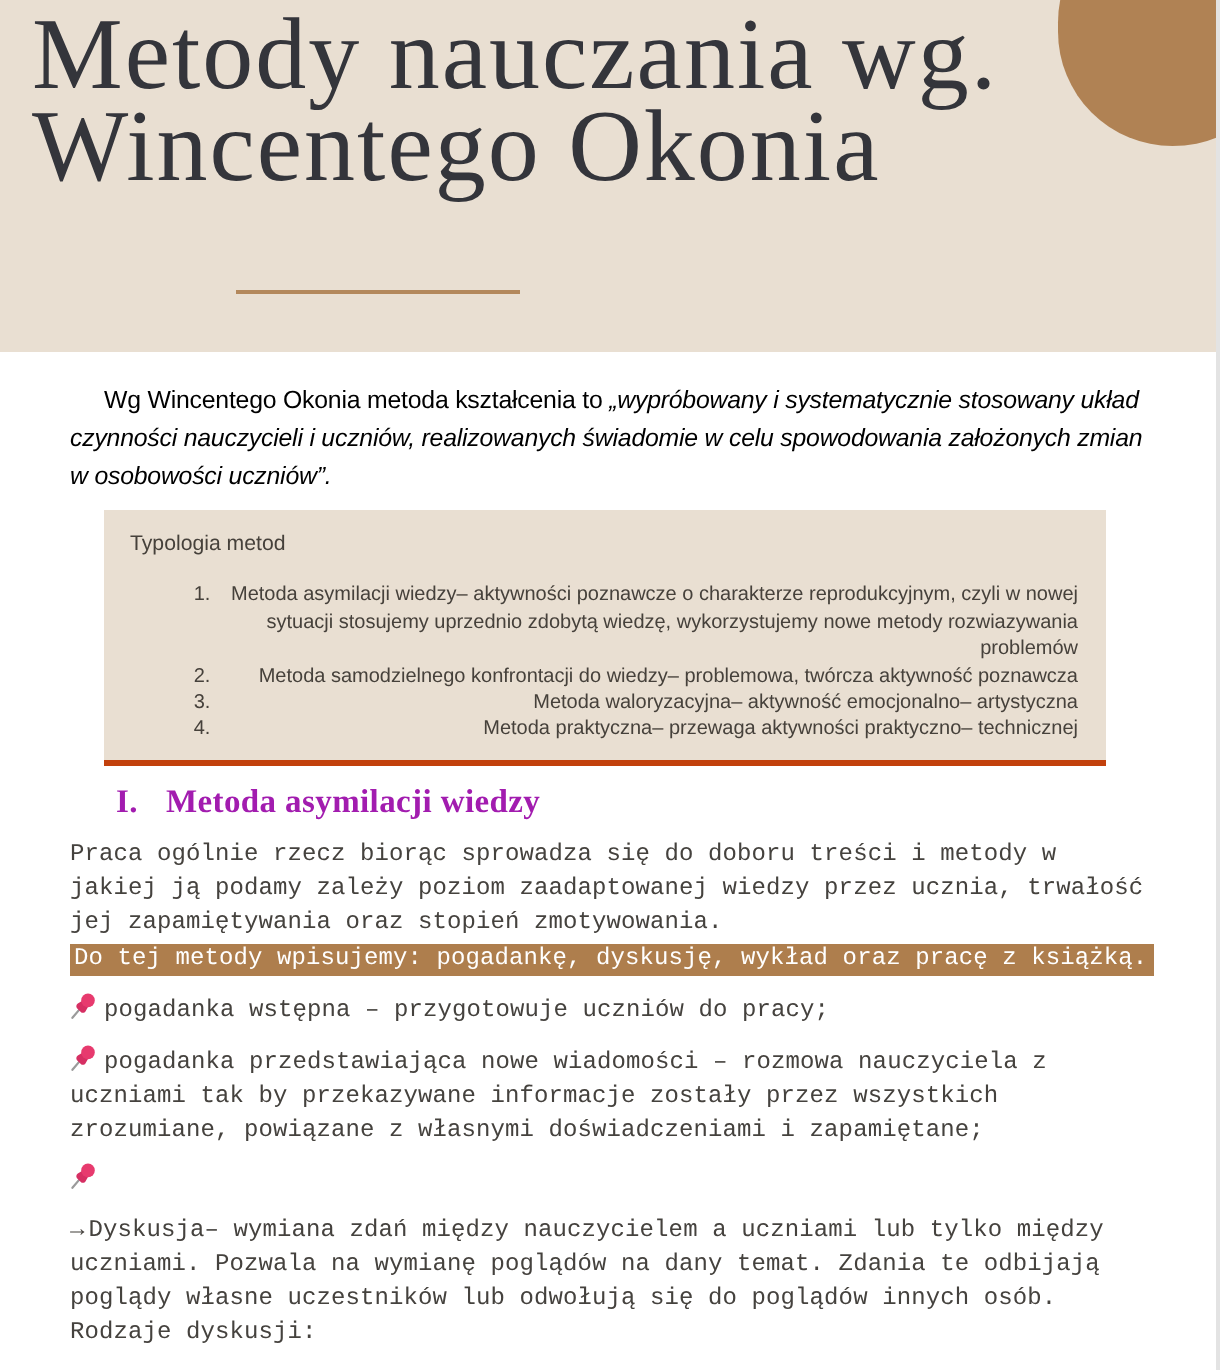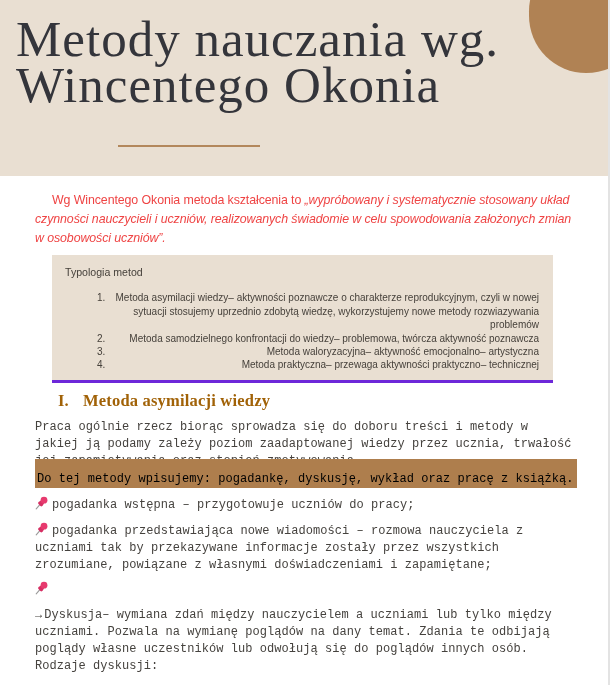--- a/index.html
+++ b/index.html
@@ -19,71 +19,71 @@
   
   .hero {
     height: 176px; background: #e9dfd2; position: relative; overflow: hidden;
   }
   .blob {
     position: absolute; left: 529px; top: -46px;
     width: 119px; height: 119px; border-radius: 50% 46% 54% 50%;
     background: #b08254;
   }
   .hero h1 {
-    position: absolute; left: 16px; top: 16px; margin: 0;
+    position: absolute; left: 16px; top: 5px; margin: 0;
     font-family: "Liberation Serif", serif; font-weight: 400;
     font-size: 51px; line-height: 46px; letter-spacing: 1px;
     color: #34353b; white-space: nowrap;
   }
   .hero-rule {
     position: absolute; left: 118px; top: 145px;
     width: 142px; height: 2px; background: #b3885c;
   }
 
   
   .content { padding: 0 32px 0 35px; }
 
   .intro {
     margin: 15px 0 0; font-size: 12.4px; line-height: 19px;
-    color: #ef4444; text-indent: 17px; letter-spacing: -0.1px;
+    color: #000000; text-indent: 17px; letter-spacing: -0.1px;
   }
   .intro em { font-style: italic; }
 
   .typology {
     box-sizing: border-box; width: 501px; margin: 7px 0 4px 17px;
-    background: #e9dfd2; border-bottom: 3px solid #6d28d9;
+    background: #e9dfd2; border-bottom: 3px solid #c2410c;
     padding: 11px 14px 8px 13px;
     font-size: 10px; line-height: 13.4px; color: #46413b;
   }
   .typology-title { font-size: 10.6px; margin: 0 0 12px; }
   .typology ol { margin: 0; padding: 0 0 0 43px; text-align: right; }
   .typology li { margin: 0; padding-left: 2px; }
 
   h2.section-heading {
     margin: 8px 0 0 23px;
     font-family: "Liberation Serif", serif; font-size: 16.5px; font-weight: 700;
-    color: #a16207; letter-spacing: 0.2px;
+    color: #a21caf; letter-spacing: 0.2px;
   }
   .sec-num { margin-right: 14px; }
 
   .body {
     margin: 9px 0 0; font-size: 12px; line-height: 17px;
     color: #45423e; letter-spacing: 0.05px; font-family: Liberation Mono, monospace;
   }
   .p-praca    { margin-top: 8px; }
   .p-hl       { margin-top: 1px; }
   .p-pogadanka{ margin-top: 5px; }
   .p-pin1     { margin-top: 8px; }
   .p-pin2     { margin-top: 8px; }
   .p-pin3     { margin-top: 7px; }
   .p-dyskusja { margin-top: 8px; }
 
   .hl {
-    background: #ae7e4d; color: #000000;
-    padding: 13px 3px 2px 2px;
+    background: #ae7e4d; color: #ffffff;
+    padding: 0 3px 2px 2px;
     -webkit-box-decoration-break: clone; box-decoration-break: clone;
   }
 
   .arrow { margin-right: 2px; }
 
   .pin-icon {
     display: inline-block; vertical-align: -2px; margin-right: 4px;
   }
 </style>
 </head>

